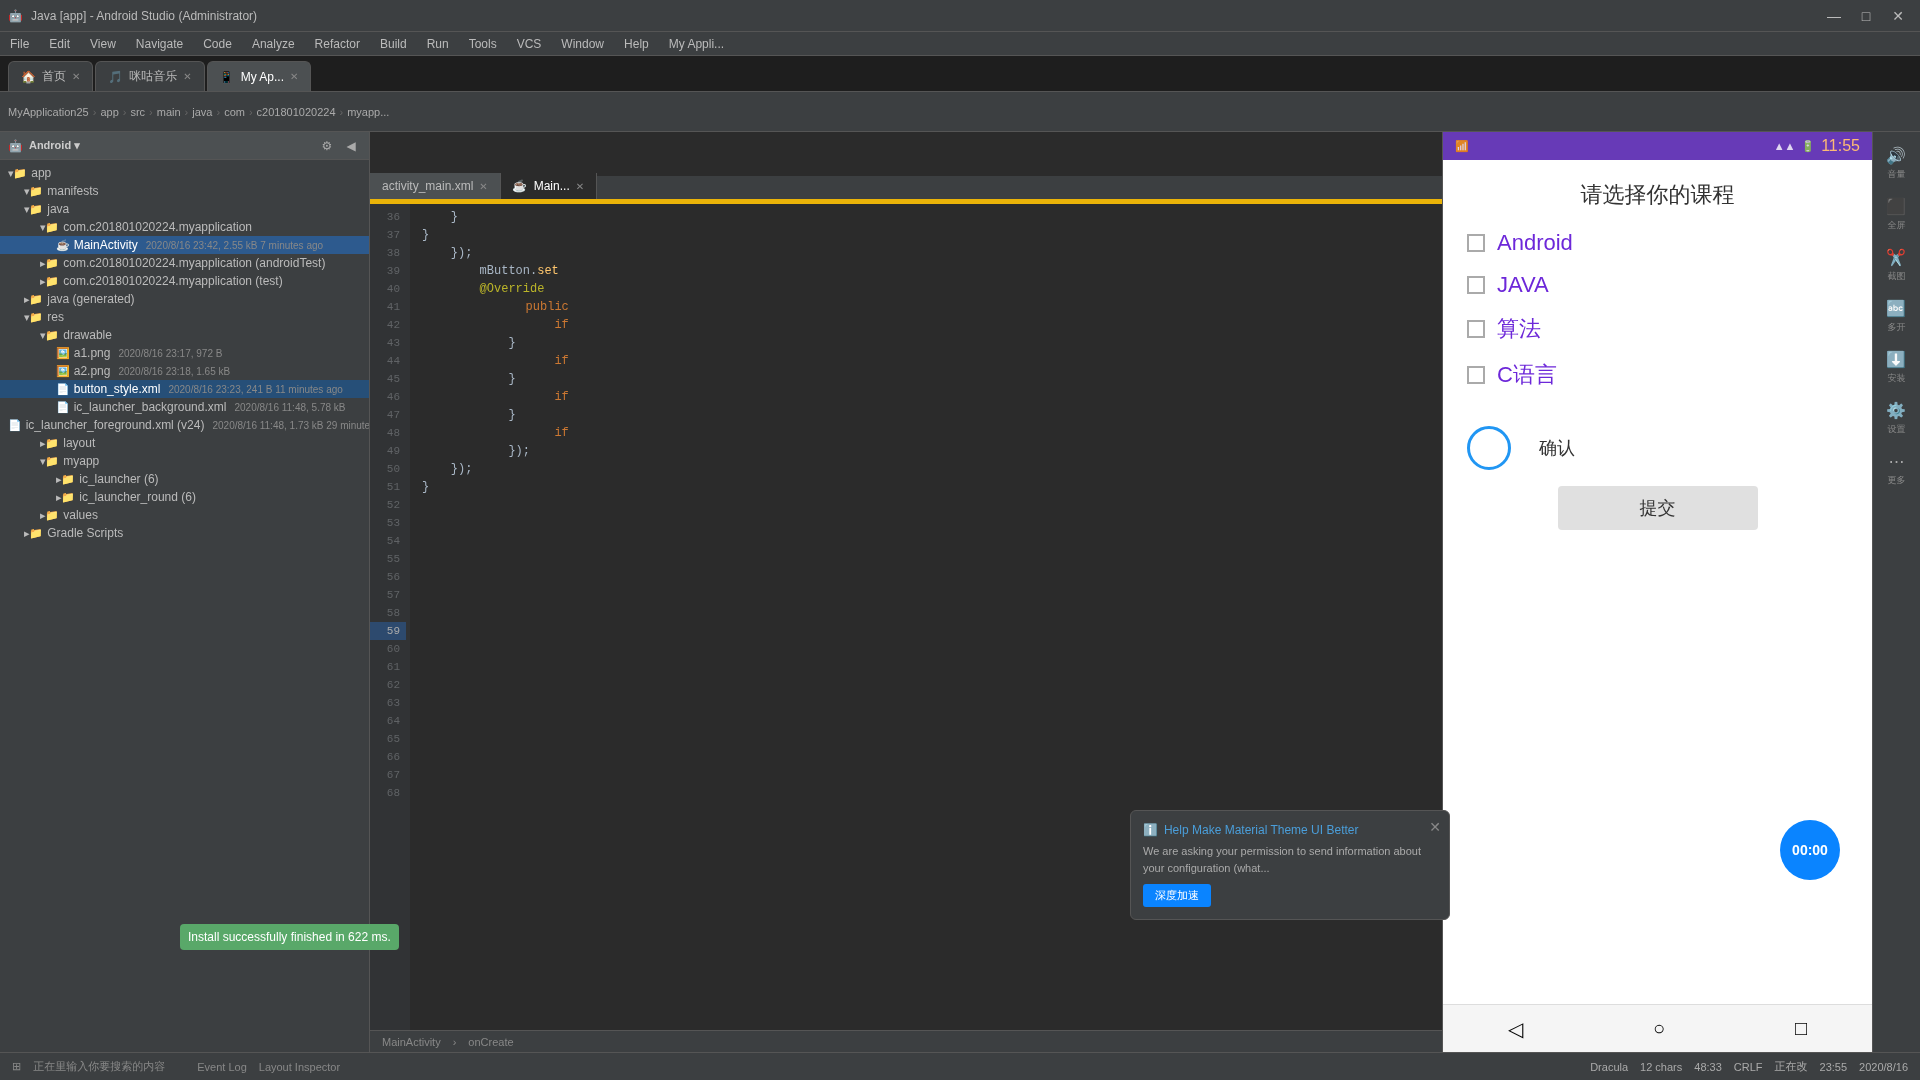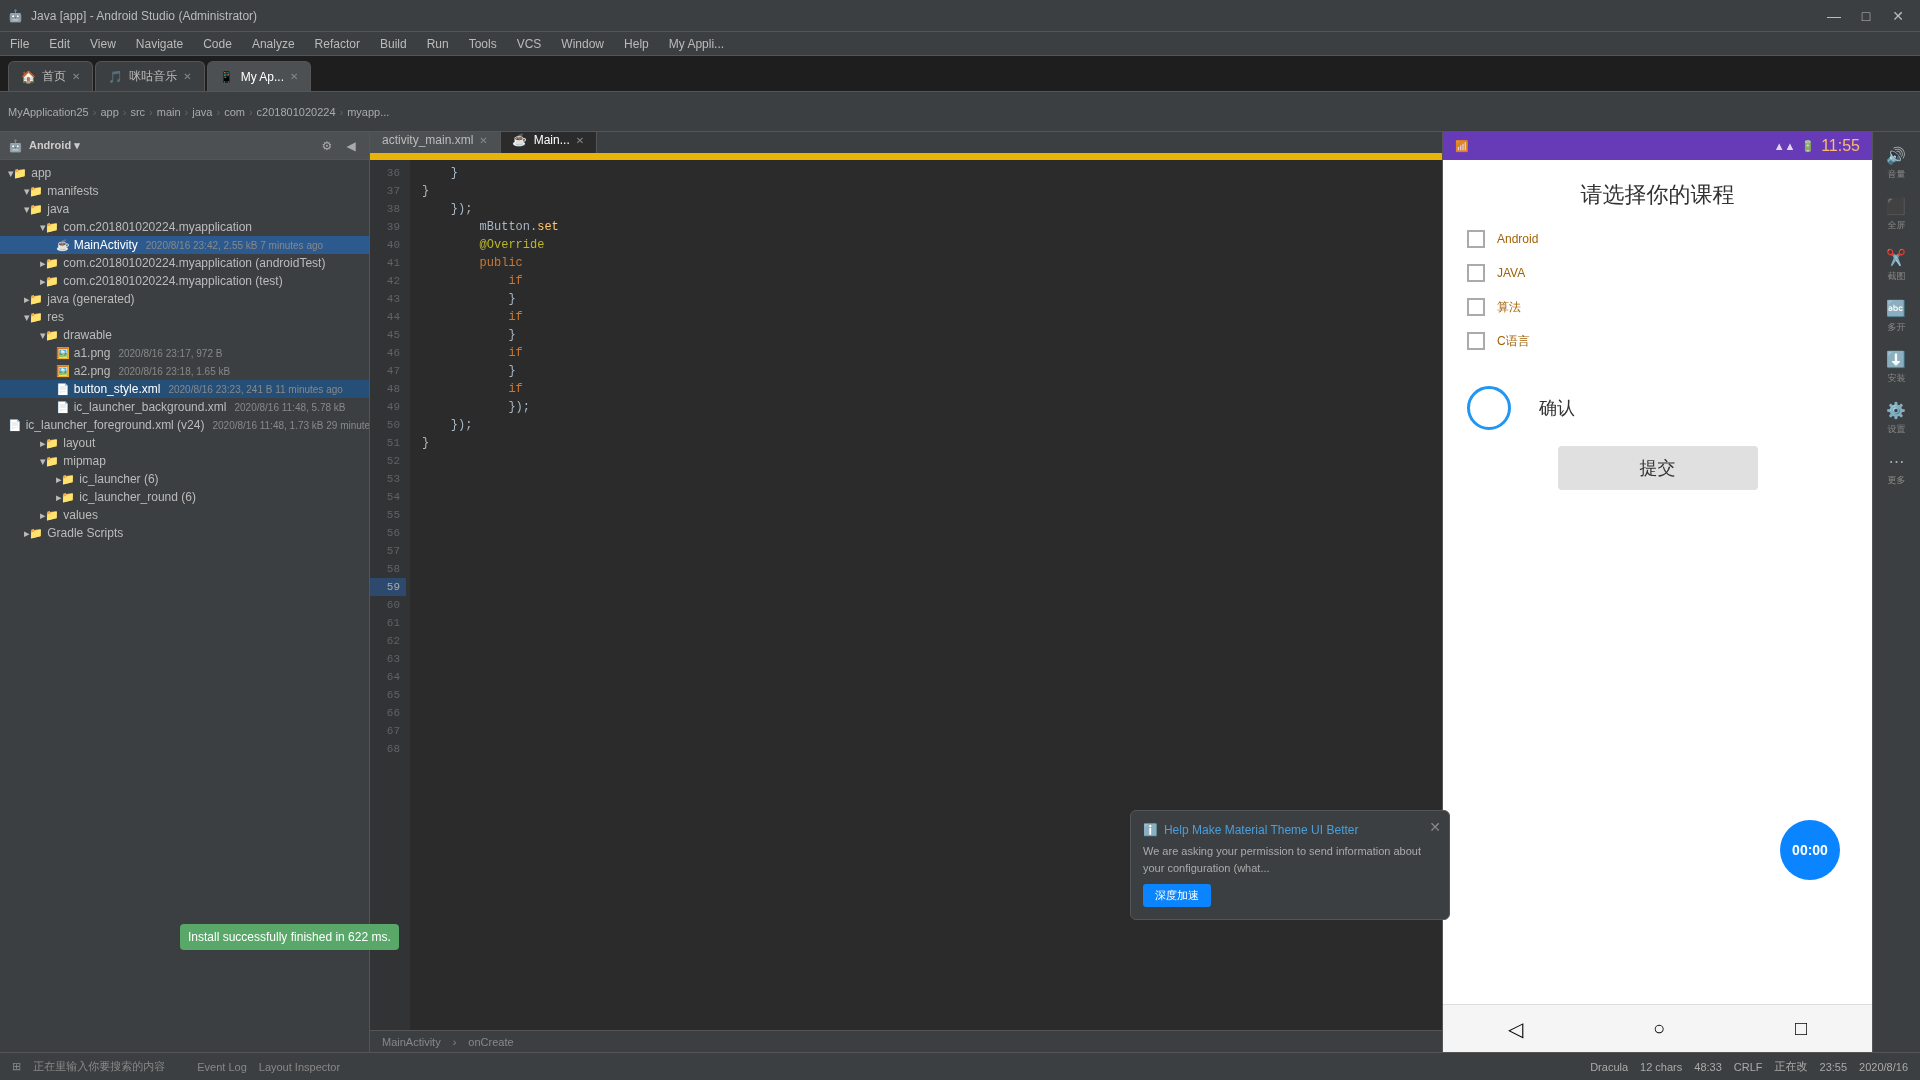--- a/index.html
+++ b/index.html
@@ -191,21 +191,22 @@
       display: flex;
       flex-direction: column;
       background: #2b2b2b;
       overflow: hidden;
     }
     .editor-tabs {
       height: 28px;
       background: #3c3f41;
       display: flex;
       align-items: flex-end;
-      border-bottom: 7px solid #eab308;
+      border-bottom: 5px solid #eab308;
+      margin-top: 44px;
     }
     .editor-tab {
       height: 26px;
       padding: 0 12px;
       background: #4c5052;
       display: flex;
       align-items: center;
       font-size: 12px;
       color: #bbb;
       cursor: pointer;
@@ -245,21 +246,21 @@
       background: #2b2b2b;
       padding: 4px 12px;
       font-family: 'Courier New', monospace;
       font-size: 12px;
       line-height: 18px;
       color: #a9b7c6;
       overflow: auto;
     }
     .code-line { display: block; white-space: pre; }
     .code-line.highlighted { background: #2d4a6e; }
-    .kw { color: #cc7832; }
+    .kw { color: #cc7832; margin-left: 46px; }
     .fn { color: #ffc66d; }
     .ann { color: #bbb529; }
     .cmt { color: #808080; }
     .var { color: #a9b7c6; }
 
     
     .device-panel {
       width: 430px;
       background: #2b2b2b;
       border-left: 1px solid #555;
@@ -321,22 +322,22 @@
       gap: 12px;
       margin-bottom: 16px;
     }
     .checkbox-box {
       width: 18px; height: 18px;
       border: 2px solid #aaa;
       background: #fff;
       flex-shrink: 0;
     }
     .checkbox-label {
-      font-size: 12px;
-      color: #a16207;
+      font-size: 22px;
+      color: #6d28d9;
     }
     .confirm-row {
       display: flex;
       align-items: center;
       gap: 28px;
       margin-top: 20px;
       justify-content: flex-start;
     }
     .confirm-circle {
       width: 44px; height: 44px;
@@ -697,21 +698,21 @@
         <span class="tree-meta">2020/8/16 11:48, 1.73 kB 29 minutes ago</span>
       </div>
       <div class="tree-item">
         <span class="tree-indent" style="width:32px"></span>
         <span class="tree-icon">▸📁</span>
         <span class="tree-label">layout</span>
       </div>
       <div class="tree-item">
         <span class="tree-indent" style="width:32px"></span>
         <span class="tree-icon">▾📁</span>
-        <span class="tree-label">mipmap</span>
+        <span class="tree-label">myapp</span>
       </div>
       <div class="tree-item">
         <span class="tree-indent" style="width:48px"></span>
         <span class="tree-icon">▸📁</span>
         <span class="tree-label">ic_launcher (6)</span>
       </div>
       <div class="tree-item">
         <span class="tree-indent" style="width:48px"></span>
         <span class="tree-icon">▸📁</span>
         <span class="tree-label">ic_launcher_round (6)</span>

